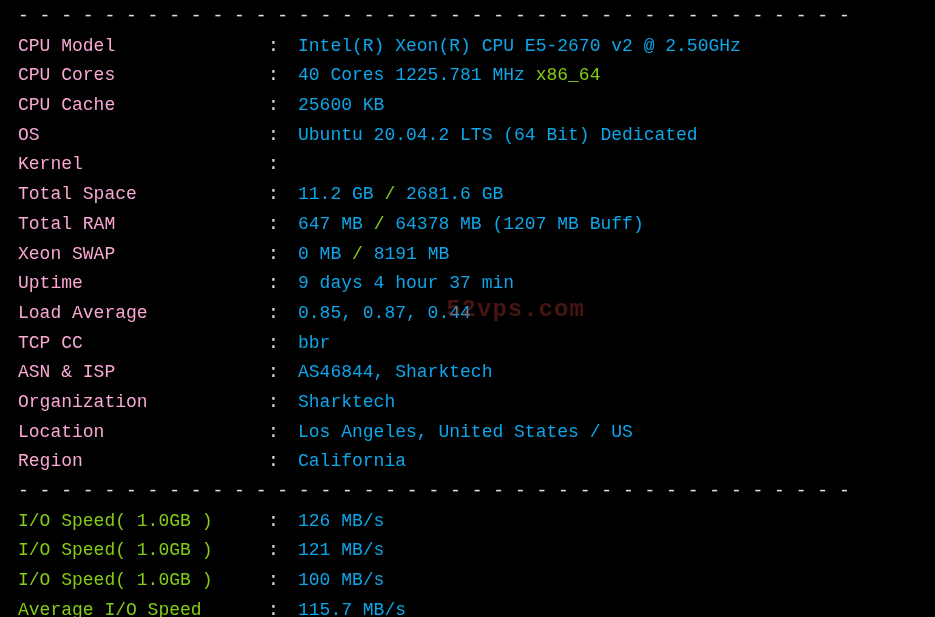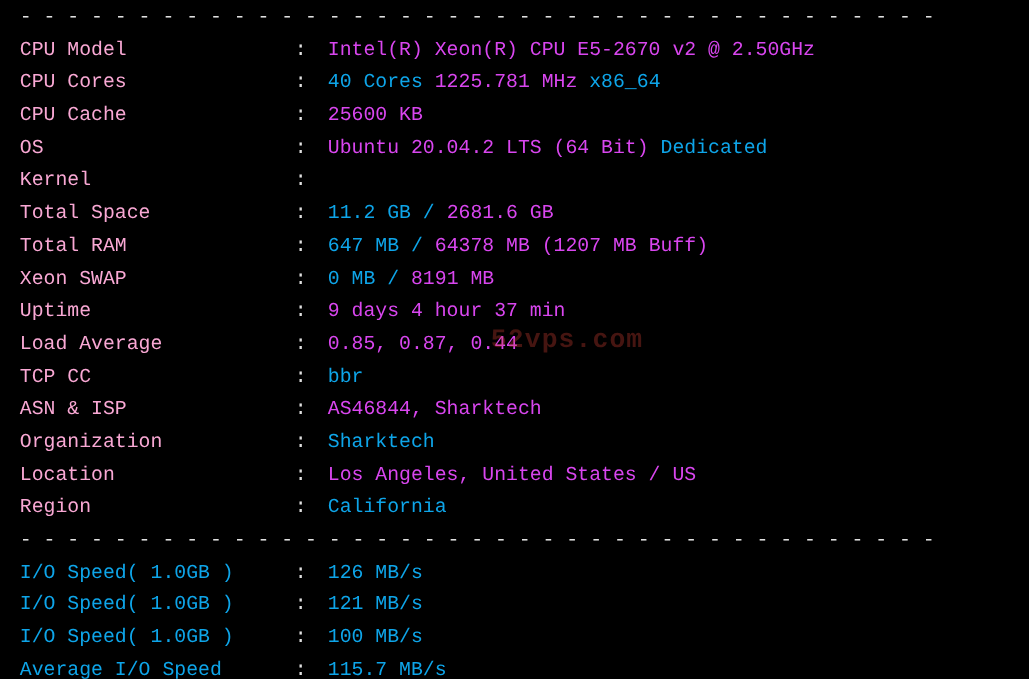--- a/index.html
+++ b/index.html
@@ -36,23 +36,23 @@
     }
     .value {
       flex: 1;
     }
     .divider {
       color: #e0e0e0;
       padding-left: 18px;
       white-space: pre;
       letter-spacing: 0;
     }
-    .cyan { color: #d946ef; }
+    .cyan { color: #0ea5e9; }
     .yellow { color: #0ea5e9; }
-    .white { color: #0ea5e9; }
+    .white { color: #84cc16; }
     .watermark {
       position: absolute;
       left: 50%;
       top: 290px;
       transform: translateX(-50%);
       color: rgba(200, 60, 50, 0.35);
       font-size: 24px;
       font-weight: bold;
       pointer-events: none;
       letter-spacing: 1px;

